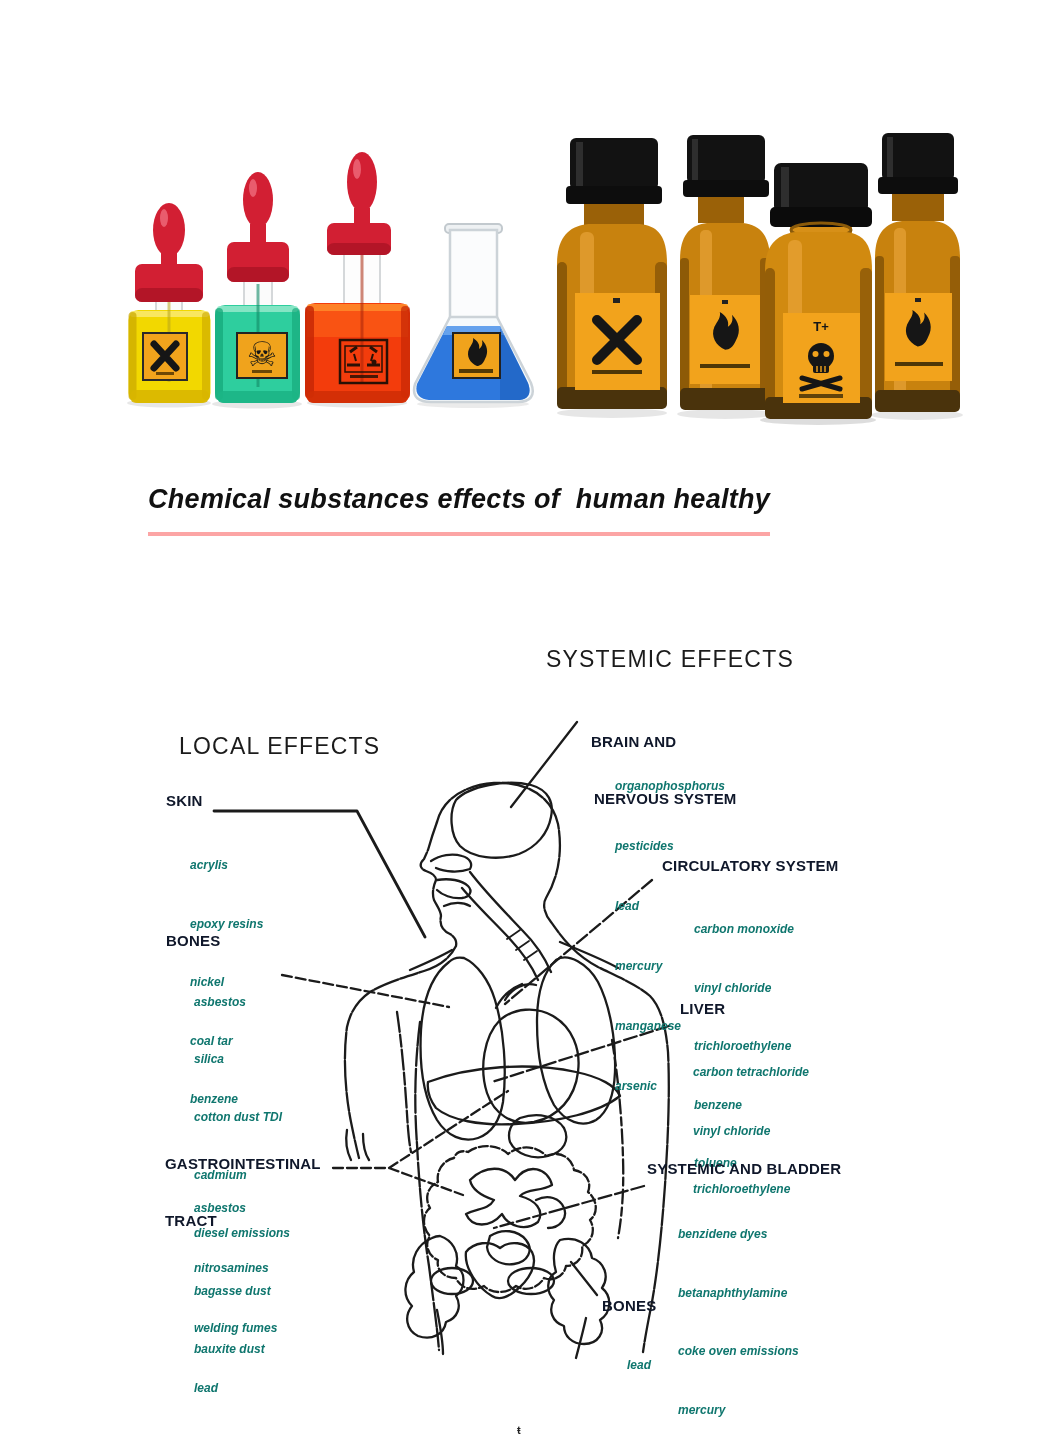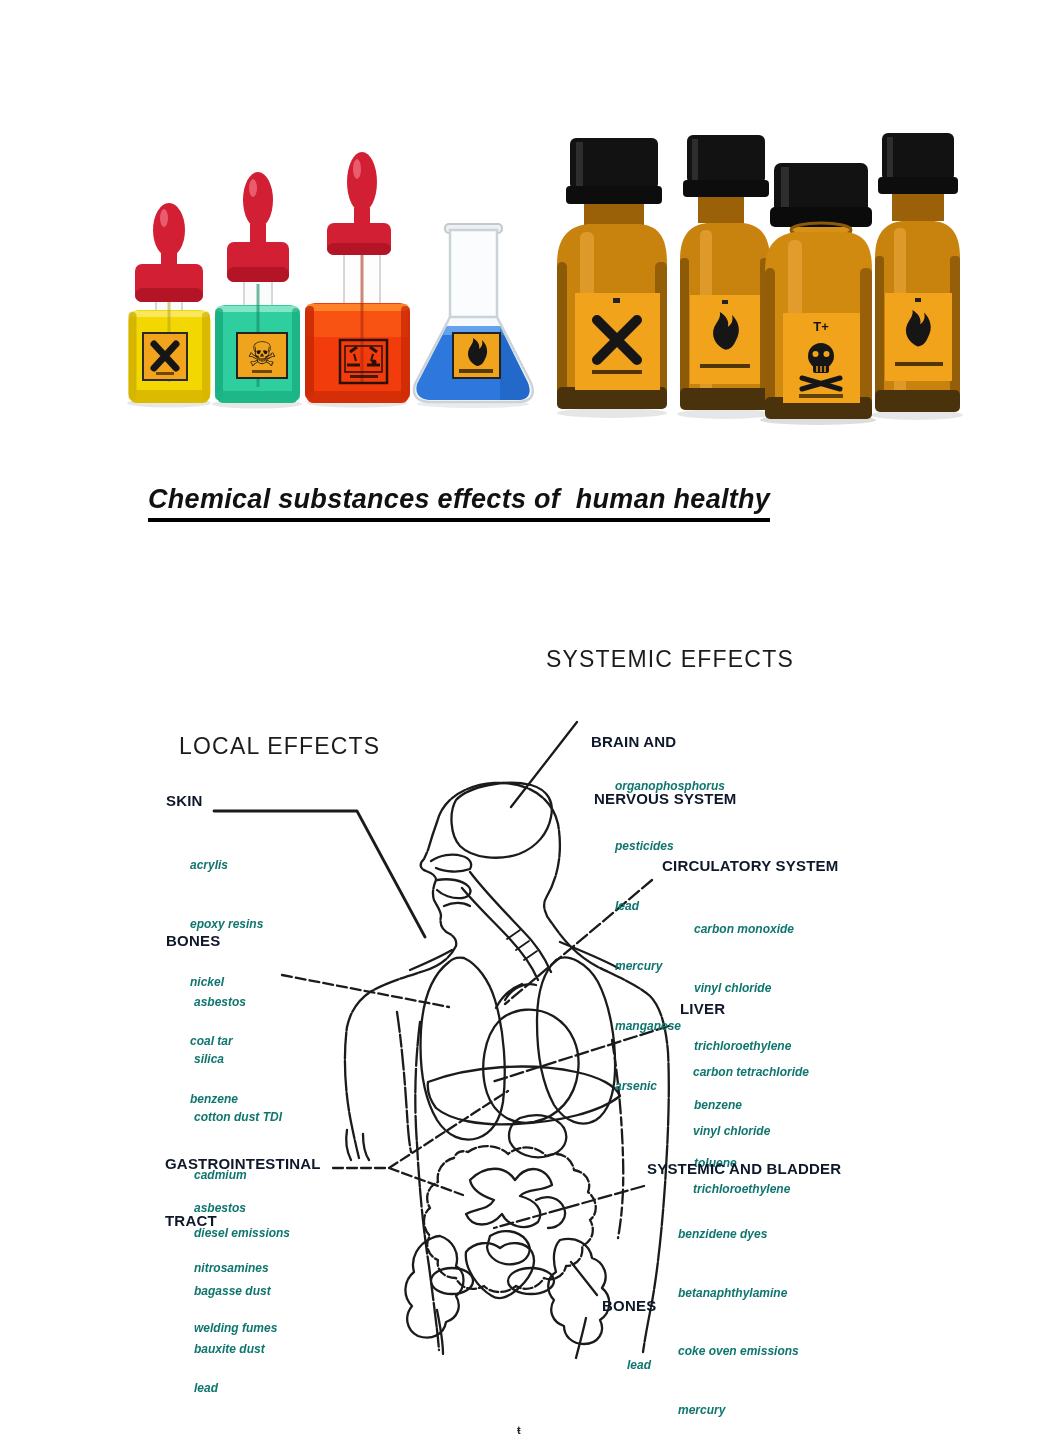--- a/index.html
+++ b/index.html
@@ -1,20 +1,20 @@
 <!DOCTYPE html>
 <html><head>
 <meta charset="utf-8">
 <style>
   html,body{margin:0;padding:0;background:#ffffff;}
   body{width:1064px;height:1456px;position:relative;font-family:"Liberation Sans",sans-serif;color:#161616;overflow:hidden;}
   .abs{position:absolute;}
   .photo svg{display:block;}
   .title{font-size:27px;font-weight:bold;font-style:italic;letter-spacing:.3px;
-         border-bottom:4px solid #000000;padding-bottom:3px;white-space:pre;color:#111;}
+         border-bottom:4px solid #fca5a5;padding-bottom:17px;white-space:pre;color:#111;}
   .hd{font-size:23px;font-weight:normal;letter-spacing:1.2px;color:#1b1b1b;white-space:pre;}
   .lbl{font-size:15px;font-weight:bold;letter-spacing:.2px;color:#0f172a;white-space:pre;line-height:19px;}
   .items{font-size:12px;font-weight:bold;font-style:italic;color:#0f766e;line-height:19.5px;white-space:pre;}
   .items.lh20{line-height:20px;}
   .items.lh19{line-height:19.3px;}
   .footer-mark{font-size:11px;font-weight:bold;color:#222;}
   svg{overflow:visible;}
 </style>
 </head>
 <body>

